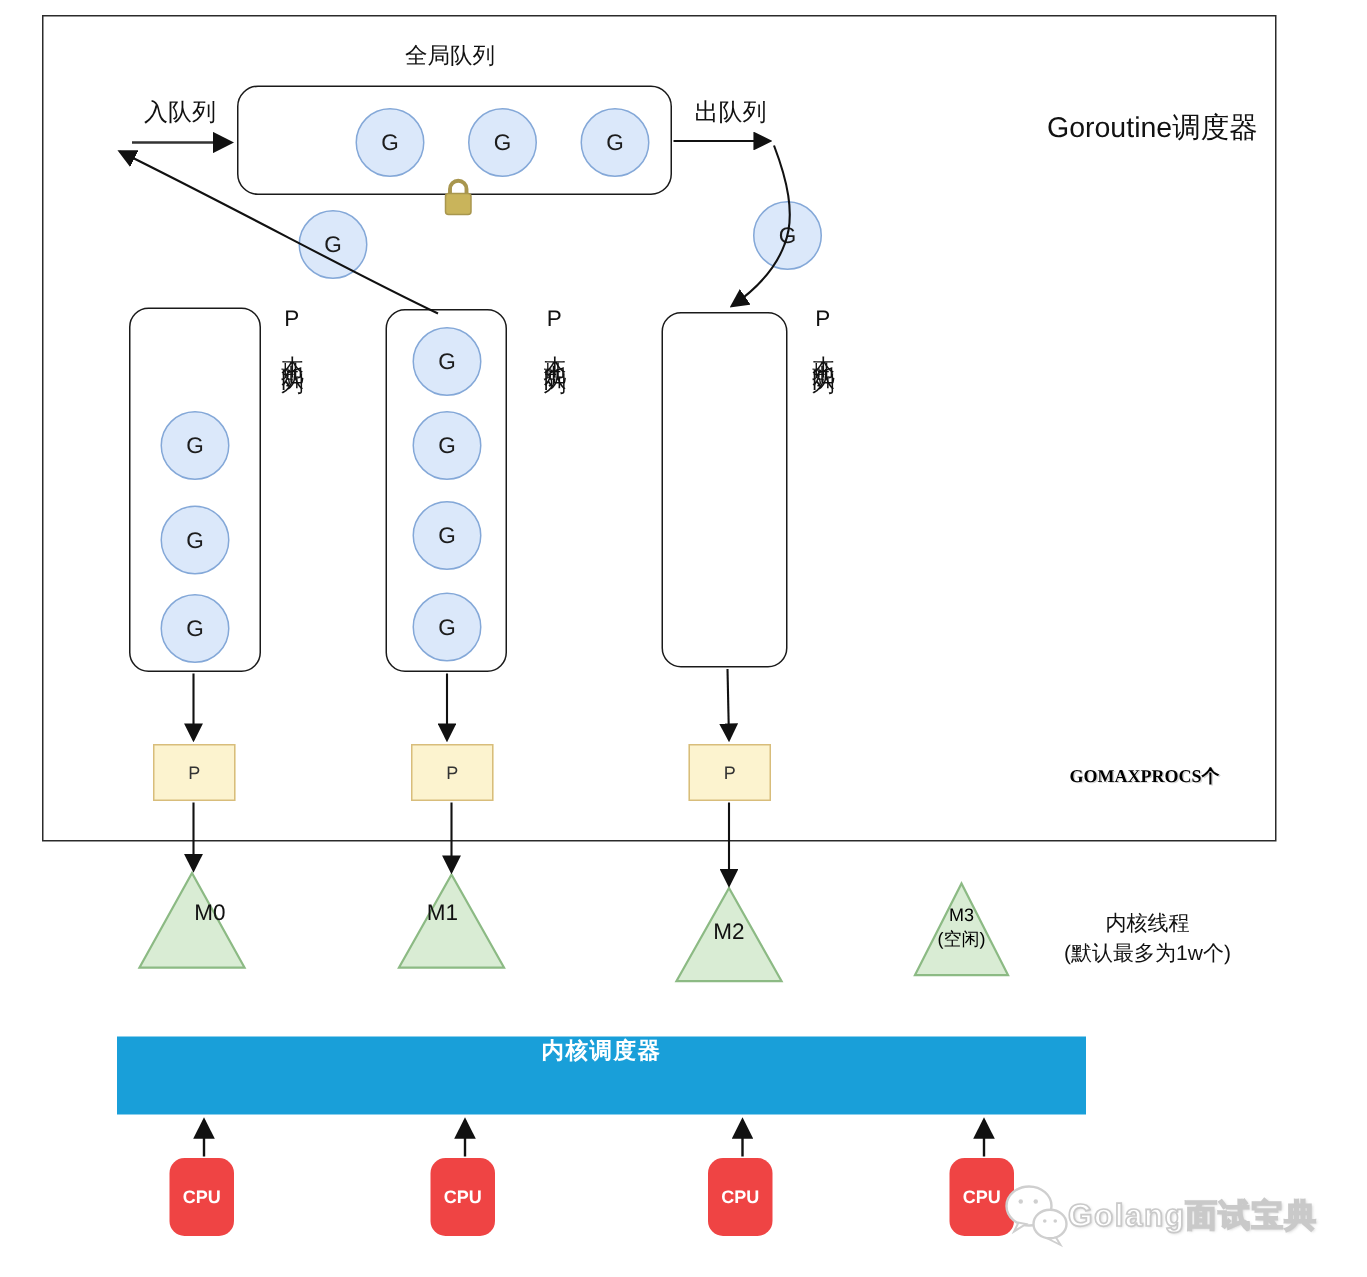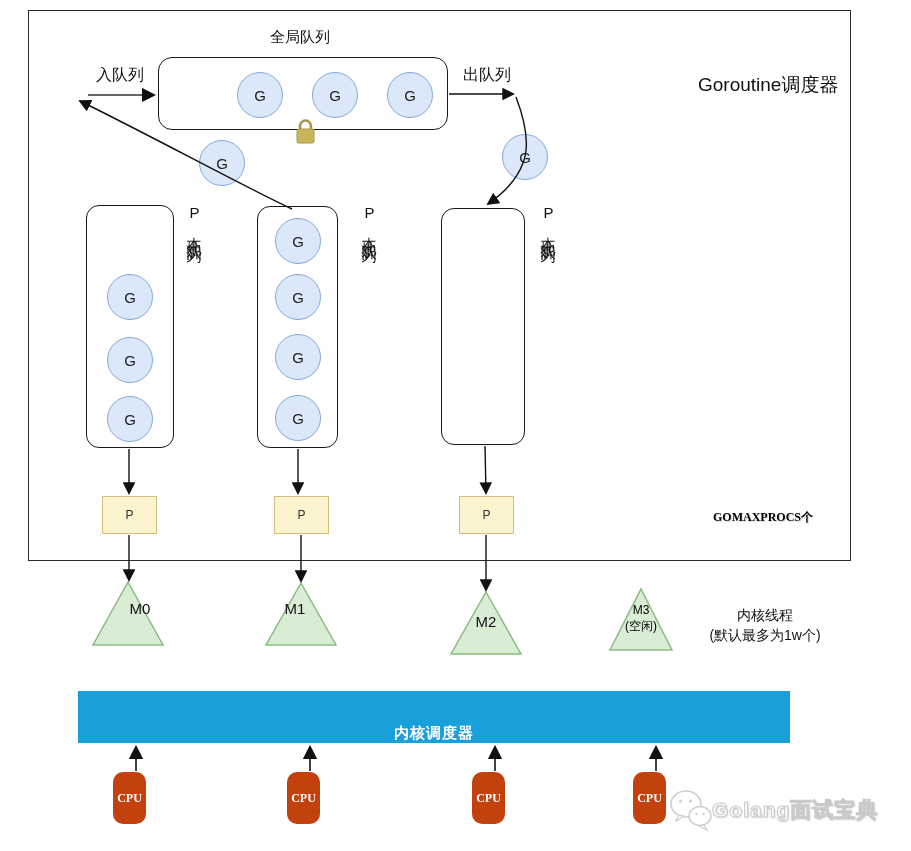--- a/index.html
+++ b/index.html
@@ -32,27 +32,27 @@
   .pbox{
     width:55px;height:38px;background:#fcf3cf;border:1.5px solid #d8bd7b;box-sizing:border-box;
     display:flex;align-items:center;justify-content:center;font-size:12px;color:#333;
   }
   .gomaxprocs{left:713px;top:509px;font-size:12px;font-weight:700;font-family:Liberation Serif, serif;color:#000000;text-shadow:1px 1px 0 #d8d8d8;}
   
   .mlabel{font-size:15px;color:#111;text-align:center;}
   .m3label{font-size:12px;color:#000000;text-align:center;line-height:1.35;}
   .kthread-note{left:700px;top:605px;width:130px;text-align:center;font-size:14px;line-height:1.45;color:#111;}
   
-  .kbar{left:78px;top:691px;width:712px;height:52px;background:#199fd9;display:flex;align-items:flex-end;justify-content:center;}
+  .kbar{left:78px;top:691px;width:646px;height:52px;background:#199fd9;display:flex;align-items:flex-start;justify-content:center;}
   .kbar-text{color:#fff;font-size:15px;font-weight:700;letter-spacing:1px;}
   
   .cpu{
-    width:33px;height:52px;background:#c2410c;border-radius:10px;
+    width:43px;height:52px;background:#ef4444;border-radius:10px;
     display:flex;align-items:center;justify-content:center;
-    color:#fff;font-size:12px;font-weight:700;font-family:Liberation Serif, serif;
+    color:#fff;font-size:12px;font-weight:700;
   }
   
   .watermark{left:712px;top:796px;font-size:21px;font-weight:700;color:#fff;
     -webkit-text-stroke:1.1px #c9c9c9;text-shadow:1px 1px 2px rgba(150,150,150,.45);letter-spacing:1px;text-align:right;}
   svg.layer{position:absolute;left:0;top:0;width:911px;height:851px;pointer-events:none;}
 </style>
 </head>
 <body>
 
 <div id="canvas">

